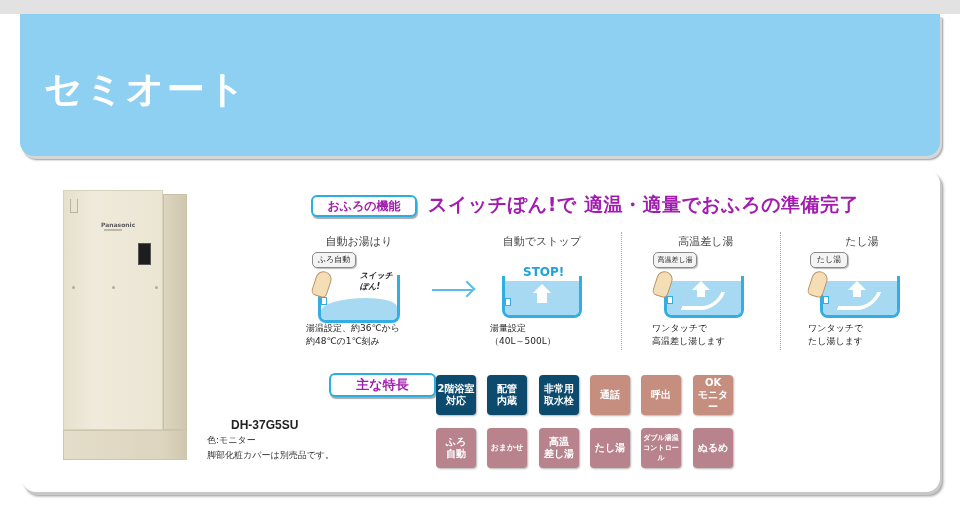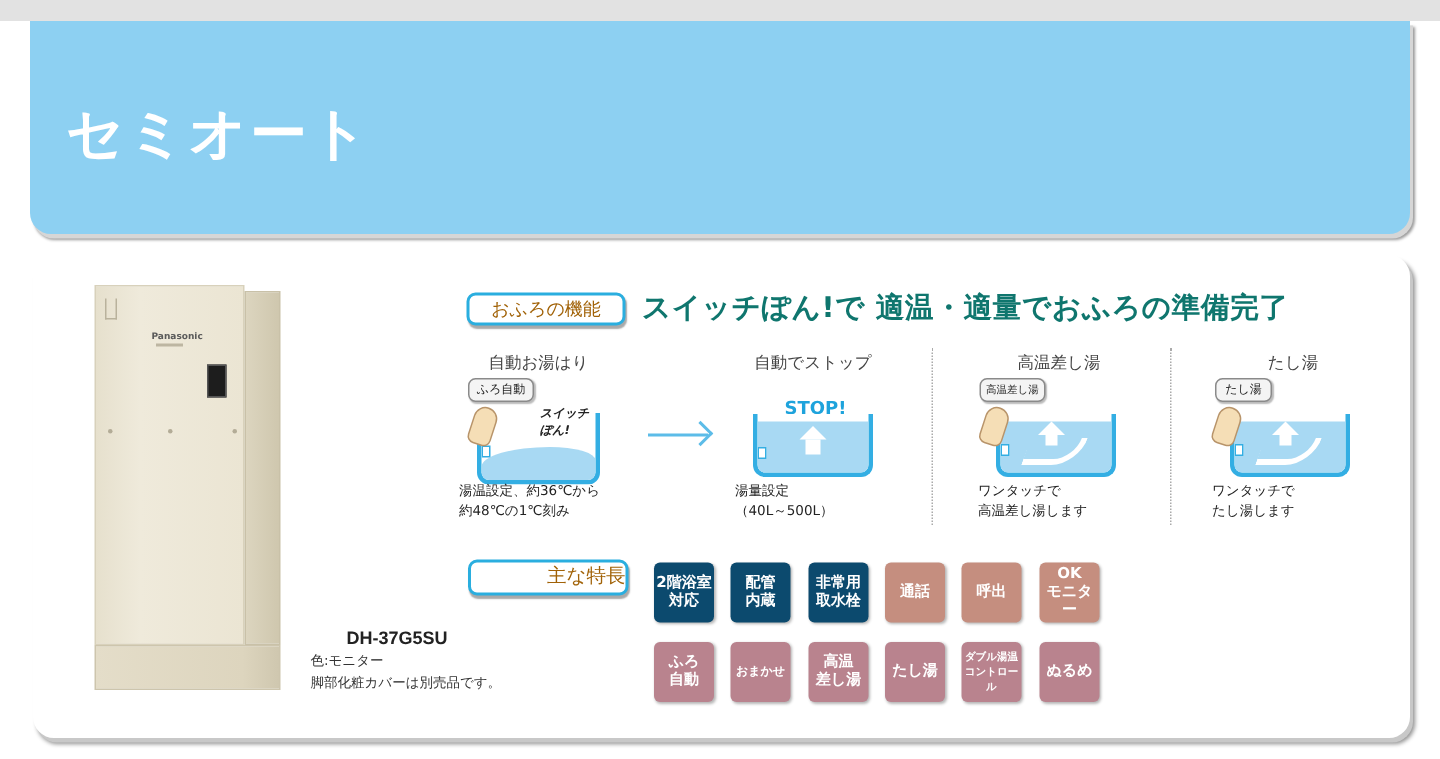--- a/index.html
+++ b/index.html
@@ -47,26 +47,26 @@
     .unit-panel { position: absolute; left: 74px; top: 52px; width: 13px; height: 22px; background: #1d1d1d; border: 1px solid #555; }
     .unit-hook { position: absolute; left: 6px; top: 8px; width: 8px; height: 14px; border: 1px solid #b9b29c; border-top: none; }
     .unit-screw { position: absolute; top: 95px; width: 3px; height: 3px; border-radius: 50%; background: #b3ac97; }
 
     .model { position: absolute; left: 207px; top: 418px; font-size: 12px; font-weight: bold; color: #222; font-family: "Liberation Sans", sans-serif; margin-left: 24px; }
     .model-line { position: absolute; left: 207px; font-size: 9px; color: #333; }
 
     
     .chip {
       position: absolute; height: 22px; border: 2px solid #2aaedf; border-radius: 6px;
-      background: #ffffff; color: #a16207; font-weight: normal; font-size: 12px;
+      background: #ffffff; color: #a21caf; font-weight: bold; font-size: 12px;
       text-align: center; line-height: 18px; box-shadow: 1px 2px 1px #a9a9a9;
     }
     .chip-func { left: 311px; top: 195px; width: 106px; }
-    .chip-feat { left: 312px; top: 373px; width: 107px; height: 24px; line-height: 20px; font-size: 13px; text-align: right; }
-    .headline { position: absolute; left: 428px; top: 192px; font-size: 19px; font-weight: bold; color: #0f766e; white-space: nowrap; letter-spacing: 0.5px; }
+    .chip-feat { left: 329px; top: 373px; width: 107px; height: 24px; line-height: 20px; font-size: 13px; }
+    .headline { position: absolute; left: 428px; top: 192px; font-size: 19px; font-weight: bold; color: #a21caf; white-space: nowrap; letter-spacing: 0.5px; }
 
     .step-title { position: absolute; top: 234px; font-size: 11px; color: #444; text-align: center; width: 140px; }
 
     .divider { position: absolute; top: 232px; width: 0; height: 118px; border-left: 1px dotted #aaaaaa; }
 
     .tub {
       position: absolute; height: 48px; border: 3px solid #33aee3; border-top: none;
       border-radius: 0 0 8px 8px; overflow: hidden; background: #ffffff;
     }
     .tub .water { position: absolute; left: 0; right: 0; bottom: 0; background: #a8d9f3; }

